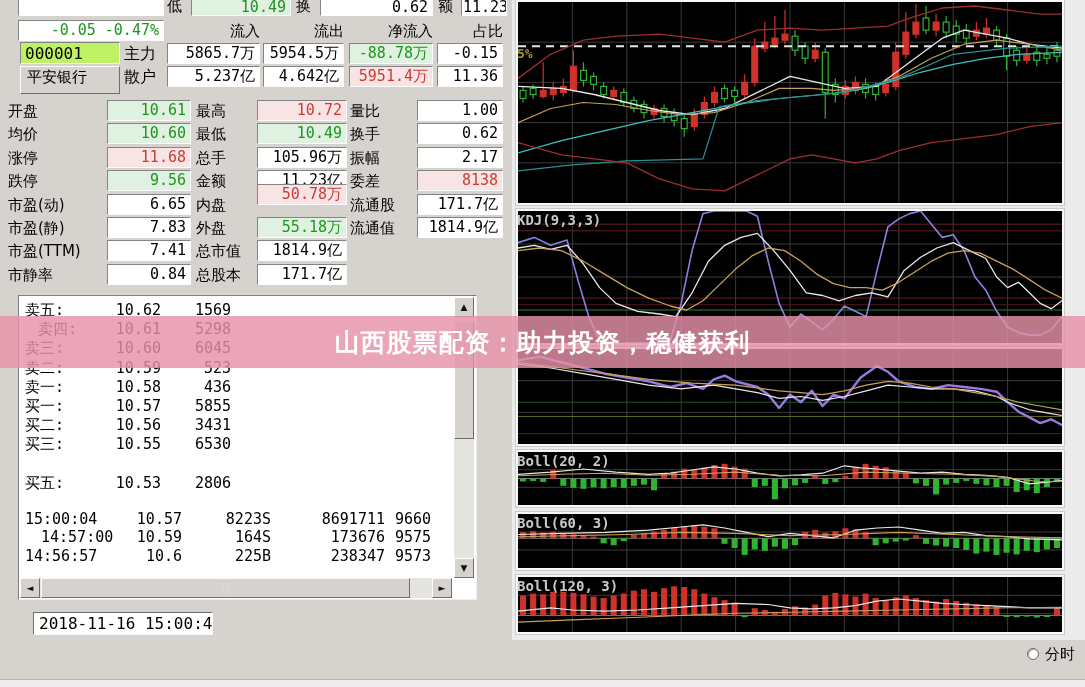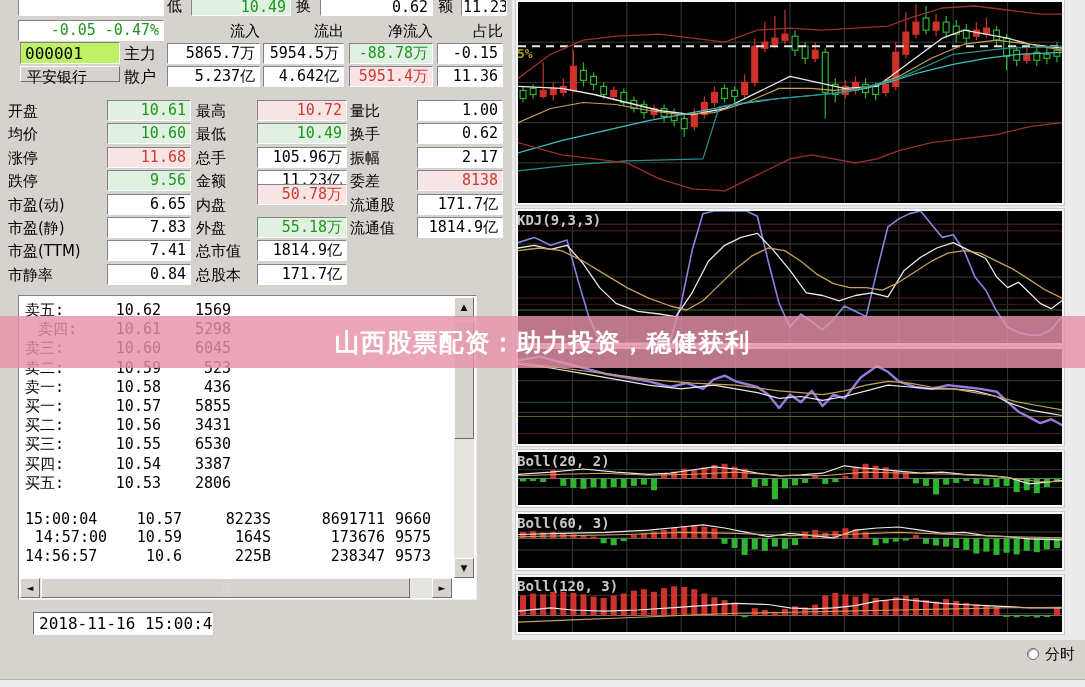--- a/index.html
+++ b/index.html
@@ -93,21 +93,21 @@
     position:relative;
   }
   .period span { font-size:15px; line-height:15px; }
   #bottom-strip { left:0; top:679px; width:1085px; height:8px; background:#ececec; border-top:1px solid #b5b2ad; }
   #code-input {
     position:absolute; left:20px; top:42px; width:100px; height:22px;
     border:1px solid; border-color:#848484 #fdfdfd #fdfdfd #848484;
     background:#bef264; font-family:"DejaVu Sans Mono", monospace; font-size:16px; padding:0 4px;
   }
   #stock-name {
-    left:20px; top:66px; width:100px; height:16px;
+    left:20px; top:66px; width:100px; height:28px;
     background:#d6d3ce;
     border:1px solid; border-color:#fdfdfd #6e6e6e #6e6e6e #fdfdfd;
     font-size:15px; line-height:20px; padding:0 6px; white-space:nowrap;
   }
   #date-box {
     left:33px; top:612px; width:180px; height:23px;
     background:#fff;
     border:1px solid; border-color:#6e6e6e #fdfdfd #fdfdfd #6e6e6e;
     font-family:"DejaVu Sans Mono", monospace; font-size:16px; line-height:21px;
     padding:0 5px; white-space:nowrap;
@@ -231,39 +231,34 @@
         <div class="list-row" style="top: 120.2px;">
           <span class="cell" style="left:6px;width:52px;text-align:left;">买二:</span>
           <span class="cell" style="left:60px;width:82px;">10.56</span>
           <span class="cell" style="left:120px;width:92px;">3431</span>
         </div>
         <div class="list-row" style="top: 139.4px;">
           <span class="cell" style="left:6px;width:52px;text-align:left;">买三:</span>
           <span class="cell" style="left:60px;width:82px;">10.55</span>
           <span class="cell" style="left:120px;width:92px;">6530</span>
         </div>
-        <div class="list-row" style="top: 158.6px;">
-          <span class="cell" style="left:6px;width:52px;text-align:left;">买四:</span>
-          <span class="cell" style="left:60px;width:82px;">10.54</span>
-          <span class="cell" style="left:120px;width:92px;">3387</span>
-        </div>
         <div class="list-row" style="top: 177.8px;">
           <span class="cell" style="left:6px;width:52px;text-align:left;">买五:</span>
           <span class="cell" style="left:60px;width:82px;">10.53</span>
           <span class="cell" style="left:120px;width:92px;">2806</span>
         </div>
         <div class="list-row" style="top: 214px;">
           <span class="cell" style="left:6px;width:80px;text-align:left;">15:00:04</span>
           <span class="cell" style="left:95px;width:68px;">10.57</span>
           <span class="cell" style="left:170px;width:82px;">8223S</span>
           <span class="cell" style="left:258px;width:108px;">8691711</span>
           <span class="cell" style="left:370px;width:42px;">9660</span>
         </div>
         <div class="list-row" style="top: 232.3px;">
-          <span class="cell" style="left:8px;width:80px;text-align:right;">14:57:00</span>
+          <span class="cell" style="left:22px;width:80px;text-align:left;">14:57:00</span>
           <span class="cell" style="left:95px;width:68px;">10.59</span>
           <span class="cell" style="left:170px;width:82px;">164S</span>
           <span class="cell" style="left:258px;width:108px;">173676</span>
           <span class="cell" style="left:370px;width:42px;">9575</span>
         </div>
         <div class="list-row" style="top: 250.6px;">
           <span class="cell" style="left:6px;width:80px;text-align:left;">14:56:57</span>
           <span class="cell" style="left:95px;width:68px;">10.6</span>
           <span class="cell" style="left:170px;width:82px;">225B</span>
           <span class="cell" style="left:258px;width:108px;">238347</span>

